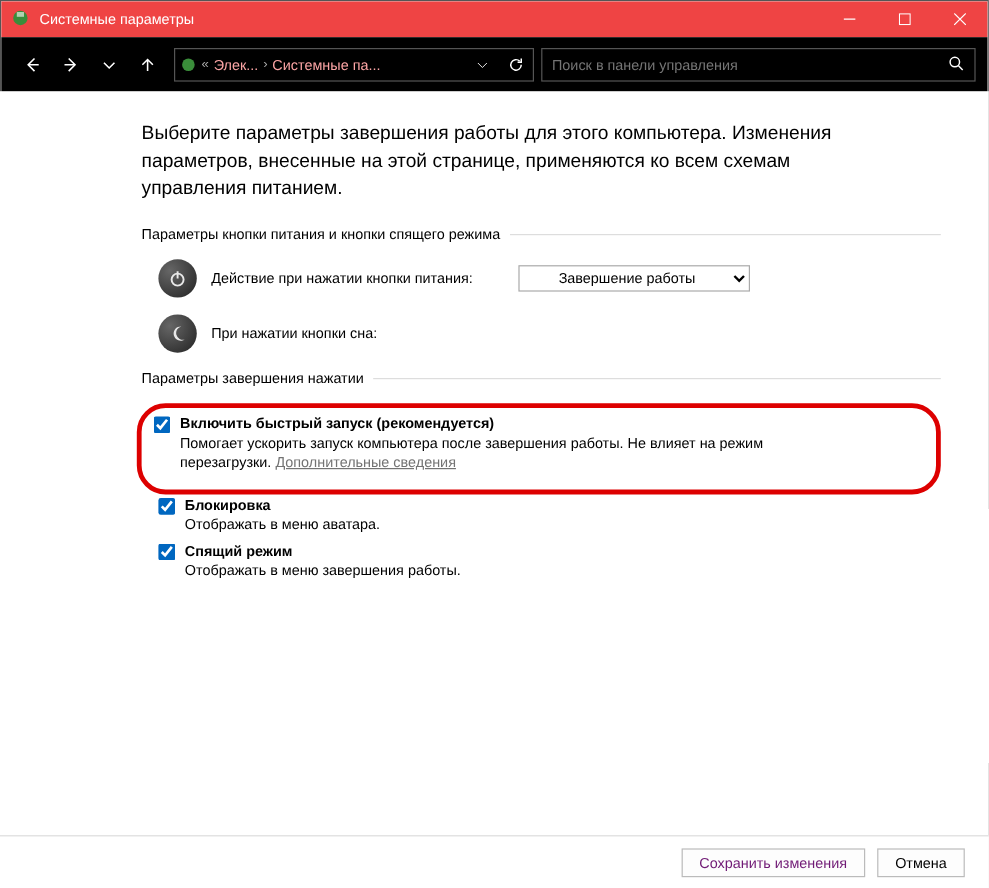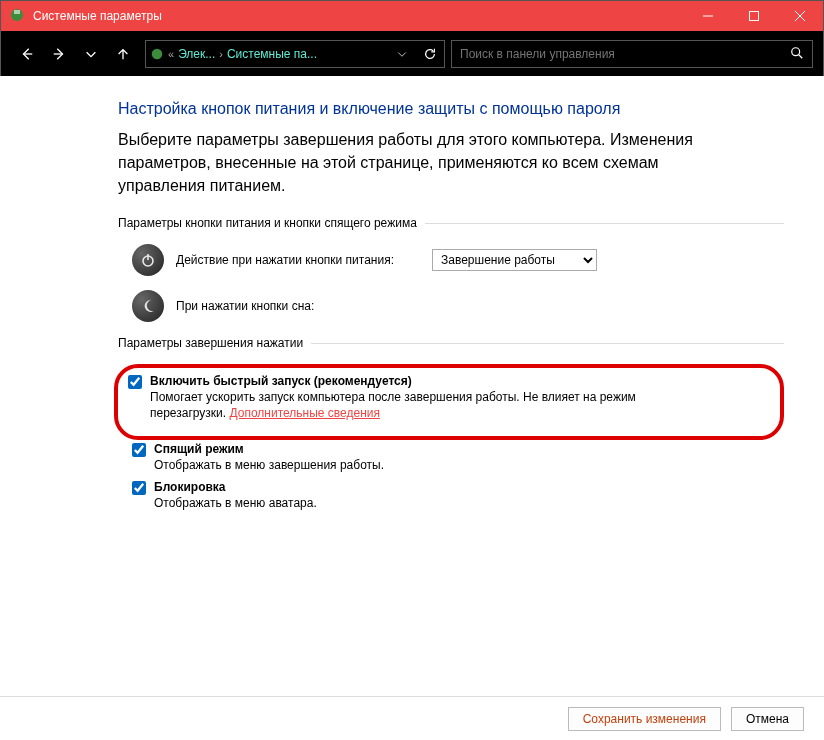--- a/index.html
+++ b/index.html
@@ -12,21 +12,21 @@
   .titlebar .win-controls { margin-left: auto; display: flex; }
   .titlebar .win-btn { width: 46px; height: 30px; display:flex; align-items:center; justify-content:center; color:#fff; }
   .titlebar .win-btn svg { width:10px; height:10px; stroke:#fff; }
 
   
   .navrow { height: 46px; background:#000; display:flex; align-items:center; padding: 0 10px; gap:0; }
   .nav-arrow { width:32px; height:30px; display:flex; align-items:center; justify-content:center; color:#fff; }
   .nav-arrow svg { width:14px; height:14px; stroke:#fff; fill:none; stroke-width:1.5; }
   .addr { margin-left:6px; height:28px; border:1px solid #555; display:flex; align-items:center; background:#000; flex: 0 0 300px; }
   .addr .addr-icon { width:22px; display:flex; justify-content:center; }
-  .addr .crumb { color:#5eead4; font-size:12px; padding: 0 4px; }
+  .addr .crumb { color:#fca5a5; font-size:12px; padding: 0 4px; }
   .addr .sep { color:#aaa; font-size:11px; }
   .addr .spacer { flex:1; }
   .addr .chev, .addr .refresh { width:28px; height:26px; display:flex; align-items:center; justify-content:center; }
   .search { margin-left:6px; height:28px; border:1px solid #555; flex:1; display:flex; align-items:center; background:#000; padding:0 8px; }
   .search input { flex:1; background:transparent; border:none; color:#ccc; font-size:12px; outline:none; }
   .search .sicon { color:#fff; }
 
   
   .content-wrap { position:absolute; top:76px; bottom:0; left:0; right:0; background:#fff; }
   .content { padding: 24px 40px 10px 118px; color:#000; }
@@ -34,35 +34,35 @@
   .content .desc { font-size:16px; color:#000; line-height:1.45; margin-bottom:18px; max-width:620px; }
 
   .section-label { font-size:12px; color:#000; position:relative; margin-bottom:14px; }
   .section-label::after { content:""; position:absolute; left:0; right:0; top:50%; border-top:1px solid #ddd; z-index:0; }
   .section-label span { background:#fff; padding-right:8px; position:relative; z-index:1; }
 
   .row-setting { display:flex; align-items:center; margin:6px 0 14px 14px; }
   .row-setting .round-icon { width:32px; height:32px; border-radius:50%; background: radial-gradient(circle at 30% 30%, #666, #222); display:flex; align-items:center; justify-content:center; margin-right:12px; flex-shrink:0; }
   .row-setting .round-icon svg { width:16px; height:16px; }
   .row-setting .lbl { width: 256px; font-size:12px; }
-  .row-setting select { font-size:12px; padding:2px 4px; width:165px; height:22px; border:1px solid #aaa; background:#fff; }
+  .row-setting select { font-size:12px; padding:2px 4px; width:193px; height:22px; border:1px solid #aaa; background:#fff;text-align:center; }
 
   .highlight { border:4px solid #d00; border-radius:24px; padding:6px 10px 8px 10px; margin:2px 0 2px -4px; }
   .chk-row { margin: 0 0 6px 14px; }
   .chk-row.first { margin-left: 0; }
   .chk-line { display:flex; align-items:flex-start; gap:8px; }
   .chk { width:14px; height:14px; accent-color:#0067c0; flex-shrink:0; margin-top:1px; }
   .chk-title { font-weight:bold; font-size:12px; }
   .chk-sub { margin-left:22px; font-size:12px; line-height:1.4; max-width:560px; }
-  .chk-sub a { color:#ef4444; text-decoration:underline; }
+  .chk-sub a { color:#737373; text-decoration:underline; }
 
   
   .footer { position:absolute; bottom:0; left:0; right:0; height:44px; border-top:1px solid #ddd; display:flex; align-items:center; justify-content:flex-end; padding-right:20px; gap:10px; background:#fff; }
   .footer button { font-size:12px; padding:4px 14px; height:24px; border:1px solid #bbb; background:#fdfdfd; }
-  .footer button[disabled] { color:#c2410c; }
+  .footer button[disabled] { color:#701a75; }
 </style>
 </head>
 <body>
 
 <div class="titlebar">
   <span class="icon-app">
     <svg viewBox="0 0 16 16">
         <circle cx="8" cy="8" r="6" fill="#3a8d3a"></circle>
         <rect x="5" y="3" width="6" height="4" fill="#fff" opacity="0.6"></rect>
       </svg>
@@ -138,21 +138,20 @@
     <input placeholder="Поиск в панели управления" style="">
     <span class="sicon"><svg width="14" height="14" viewBox="0 0 16 16" stroke="#fff" fill="none" stroke-width="1.4">
           <circle cx="6.5" cy="6.5" r="4.5"></circle>
           <line x1="10" y1="10" x2="14" y2="14"></line>
         </svg></span>
   </div>
 </div>
 
 <div class="content-wrap">
   <div class="content">
-    <h1>Настройка кнопок питания и включение защиты с помощью пароля</h1>
     <p class="desc">Выберите параметры завершения работы для этого компьютера. Изменения параметров, внесенные на этой странице, применяются ко всем схемам управления питанием.</p>
 
     <div class="section-label"><span>Параметры кнопки питания и кнопки спящего режима</span></div>
 
     <div class="row-setting">
       <div class="round-icon">
         <svg viewBox="0 0 16 16" stroke="#e8e8e8" fill="none" stroke-width="1.6">
             <circle cx="8" cy="9" r="5"></circle>
             <line x1="8" y1="2" x2="8" y2="8"></line>
           </svg>
@@ -178,31 +177,31 @@
           <input type="checkbox" class="chk" checked="" style="">
           <span class="chk-title">Включить быстрый запуск (рекомендуется)</span>
         </div>
         <div class="chk-sub"><span>Помогает ускорить запуск компьютера после завершения работы. Не влияет на режим перезагрузки. </span><a href="#">Дополнительные сведения</a></div>
       </div>
     </div>
 
     <div class="chk-row">
       <div class="chk-line">
         <input type="checkbox" class="chk" checked="" style="">
-        <span class="chk-title">Спящий режим</span>
-      </div>
-      <div class="chk-sub">Отображать в меню завершения работы.</div>
+        <span class="chk-title">Блокировка</span>
+      </div>
+      <div class="chk-sub">Отображать в меню аватара.</div>
     </div>
 
     <div class="chk-row">
       <div class="chk-line">
         <input type="checkbox" class="chk" checked="" style="">
-        <span class="chk-title">Блокировка</span>
-      </div>
-      <div class="chk-sub">Отображать в меню аватара.</div>
+        <span class="chk-title">Спящий режим</span>
+      </div>
+      <div class="chk-sub">Отображать в меню завершения работы.</div>
     </div>
   </div>
 
   <div class="footer">
     <button disabled="">Сохранить изменения</button>
     <button>Отмена</button>
   </div>
 </div>
 
 </body></html>

